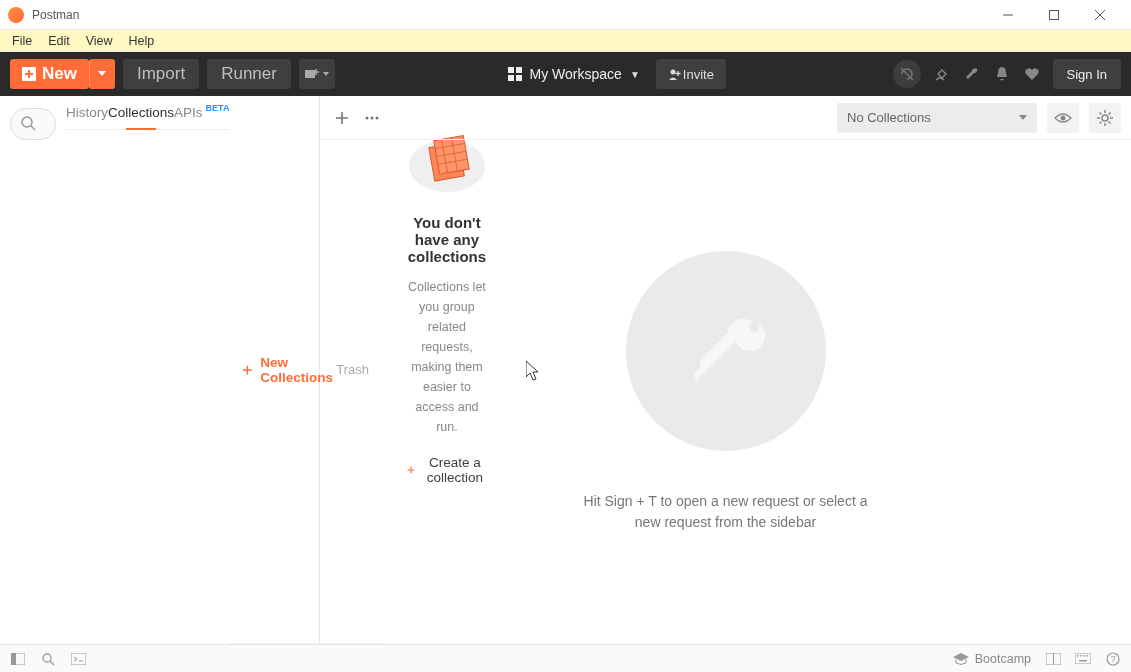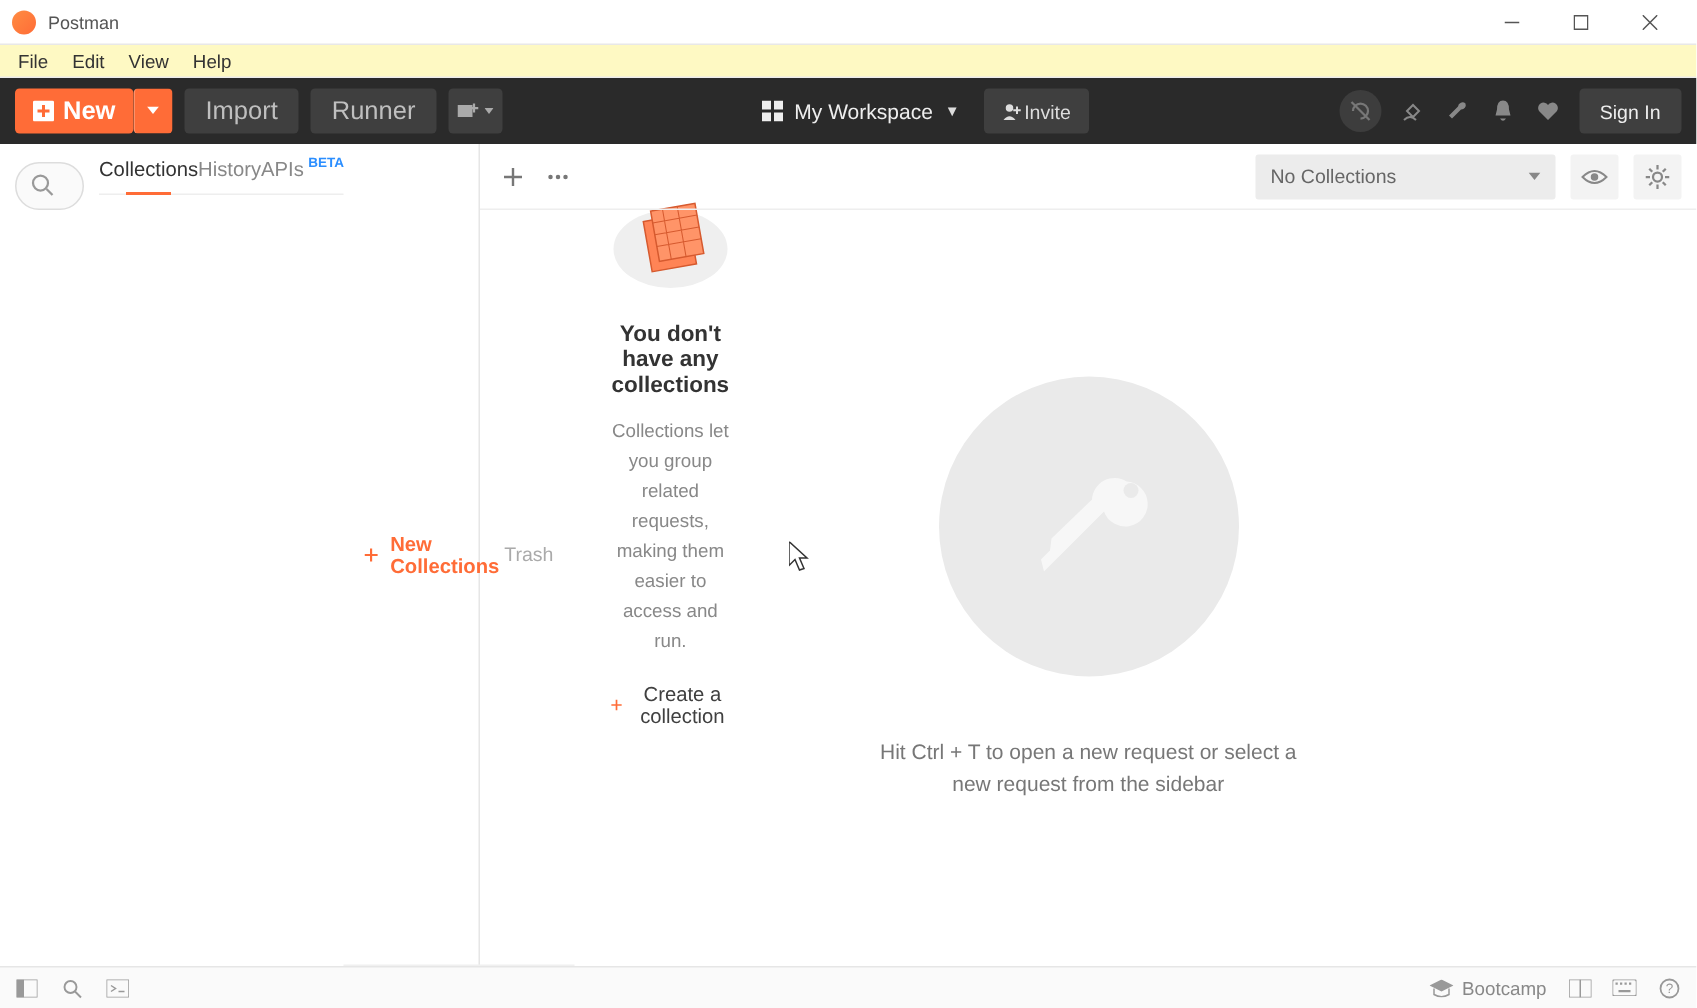--- a/index.html
+++ b/index.html
@@ -210,25 +210,25 @@
         <span class="search-ico">
           <svg width="16" height="16" viewBox="0 0 16 16">
               <circle cx="7" cy="7" r="5" fill="none" stroke="#999" stroke-width="1.5"></circle>
               <path d="M11 11 L15 15" stroke="#999" stroke-width="1.5"></path>
             </svg>
         </span>
         <input class="filter-input" placeholder="Filter" style="">
       </div>
     </div>
     <div class="side-tabs">
+      <div class="side-tab">
+          <span>History</span>
+        </div>
       <div class="side-tab active">
           <span>Collections</span>
-        </div>
-      <div class="side-tab">
-          <span>History</span>
         </div>
       <div class="side-tab">
         <span>APIs</span>
         <span class="beta">BETA</span>
       </div>
     </div>
     <div class="newcol-row">
       <div class="newcol">
         <svg width="12" height="12" viewBox="0 0 12 12">
             <path d="M6 0 V12 M0 6 H12" stroke="#ff6c37" stroke-width="2"></path>
@@ -301,21 +301,21 @@
     <div class="main-empty">
       <div class="big-circle">
         <svg width="120" height="120" viewBox="0 0 120 120">
           <g fill="#f7f7f7">
             <path d="M85 30 A15 15 0 1 1 70 50 L40 80 L30 90 L28 82 L34 76 L35 68 L62 42 A15 15 0 0 1 85 30 Z"></path>
             <circle cx="88" cy="36" r="5" fill="#eaeaea"></circle>
           </g>
         </svg>
       </div>
       <p>
-        <span>Hit Ctrl + T to open a new request or select a</span><br>
+        <span>Hit Sign + T to open a new request or select a</span><br>
         <span>new request from the sidebar</span>
       </p>
       <div class="cursor">
         <svg width="14" height="20" viewBox="0 0 14 20">
             <path d="M0 0 L0 16 L4 12 L7 19 L10 18 L7 11 L12 11 Z" fill="#fff" stroke="#333" stroke-width="1"></path>
           </svg>
       </div>
     </div>
   </div>
 </div>

